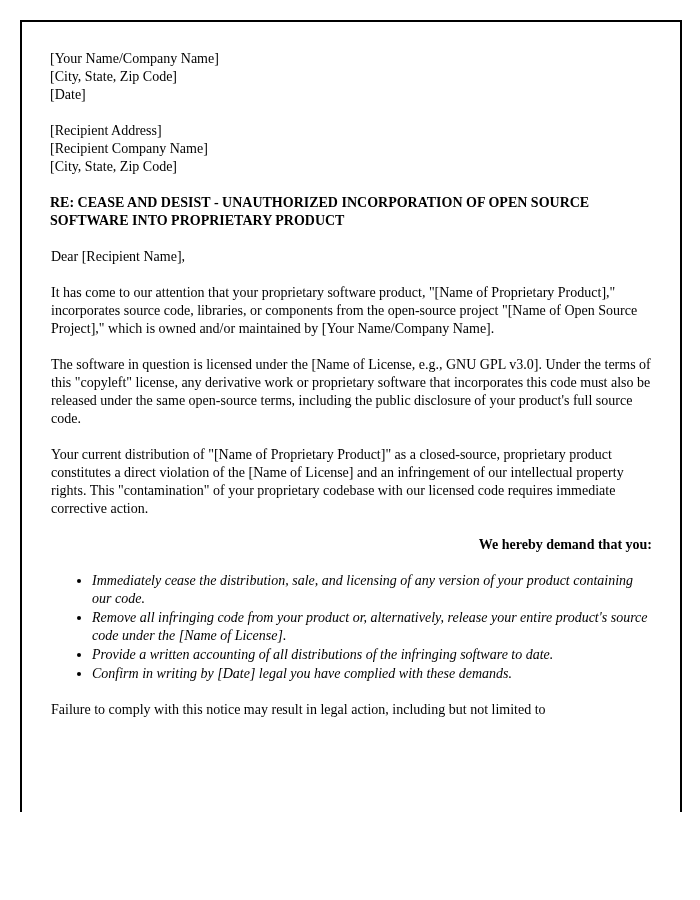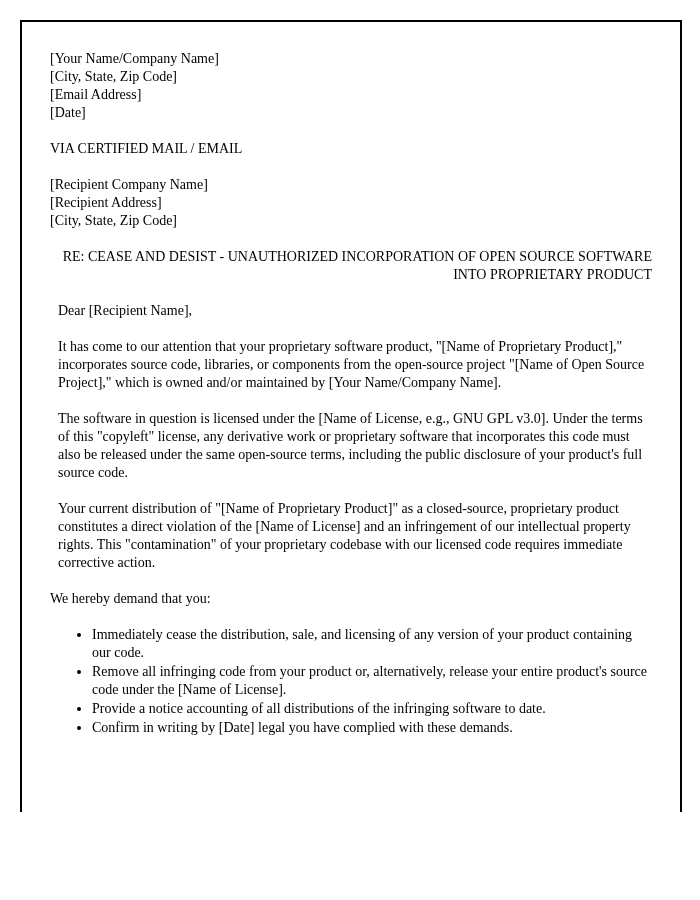--- a/index.html
+++ b/index.html
@@ -29,72 +29,72 @@
     margin: 0 0 18px 0;
   }
   .addr-line {
     margin: 0;
     padding: 0;
   }
   .delivery {
     margin: 0 0 18px 0;
   }
   .subject {
-    font-weight: normal;
+    font-weight: bold;
+    margin: 0 0 18px 0;
+  }
+  p.para {
+    margin: 0 0 18px 1px;
+  }
+  .demands-heading {
+    font-weight: bold;
     margin: 0 0 18px 0;
     text-align: right;
-  }
-  p.para {
-    margin: 0 0 18px 8px;
-  }
-  .demands-heading {
-    font-weight: normal;
-    margin: 0 0 18px 0;
   }
   ul.demands {
     margin: 0 0 18px 0;
     padding: 0 0 0 42px;
     list-style-type: disc;
+    font-style: italic;
   }
   ul.demands li {
     margin: 0 0 1px 0;
     padding: 0;
   }
 </style>
 </head>
 <body>
 
 <div class="page">
 
   <div class="addr-block">
     <div class="addr-line">[Your Name/Company Name]</div>
     <div class="addr-line">[City, State, Zip Code]</div>
-    <div class="addr-line">[Email Address]</div>
     <div class="addr-line">[Date]</div>
   </div>
 
-  <div class="delivery">VIA CERTIFIED MAIL / EMAIL</div>
 
   <div class="addr-block">
+    <div class="addr-line">[Recipient Address]</div>
     <div class="addr-line">[Recipient Company Name]</div>
-    <div class="addr-line">[Recipient Address]</div>
     <div class="addr-line">[City, State, Zip Code]</div>
   </div>
 
   <div class="subject">RE: CEASE AND DESIST - UNAUTHORIZED INCORPORATION OF OPEN SOURCE SOFTWARE INTO PROPRIETARY PRODUCT</div>
 
   <p class="para">Dear [Recipient Name],</p>
 
   <p class="para">It has come to our attention that your proprietary software product, "[Name of Proprietary Product]," incorporates source code, libraries, or components from the open-source project "[Name of Open Source Project]," which is owned and/or maintained by [Your Name/Company Name].</p>
   <p class="para">The software in question is licensed under the [Name of License, e.g., GNU GPL v3.0]. Under the terms of this "copyleft" license, any derivative work or proprietary software that incorporates this code must also be released under the same open-source terms, including the public disclosure of your product's full source code.</p>
   <p class="para">Your current distribution of "[Name of Proprietary Product]" as a closed-source, proprietary product constitutes a direct violation of the [Name of License] and an infringement of our intellectual property rights. This "contamination" of your proprietary codebase with our licensed code requires immediate corrective action.</p>
 
   <div class="demands-heading">We hereby demand that you:</div>
 
   <ul class="demands">
     <li>Immediately cease the distribution, sale, and licensing of any version of your product containing our code.</li>
     <li>Remove all infringing code from your product or, alternatively, release your entire product's source code under the [Name of License].</li>
-    <li>Provide a notice accounting of all distributions of the infringing software to date.</li>
+    <li>Provide a written accounting of all distributions of the infringing software to date.</li>
     <li>Confirm in writing by [Date] legal you have complied with these demands.</li>
   </ul>
 
+  <p class="para">Failure to comply with this notice may result in legal action, including but not limited to</p>
 
 </div>
 
 </body></html>

